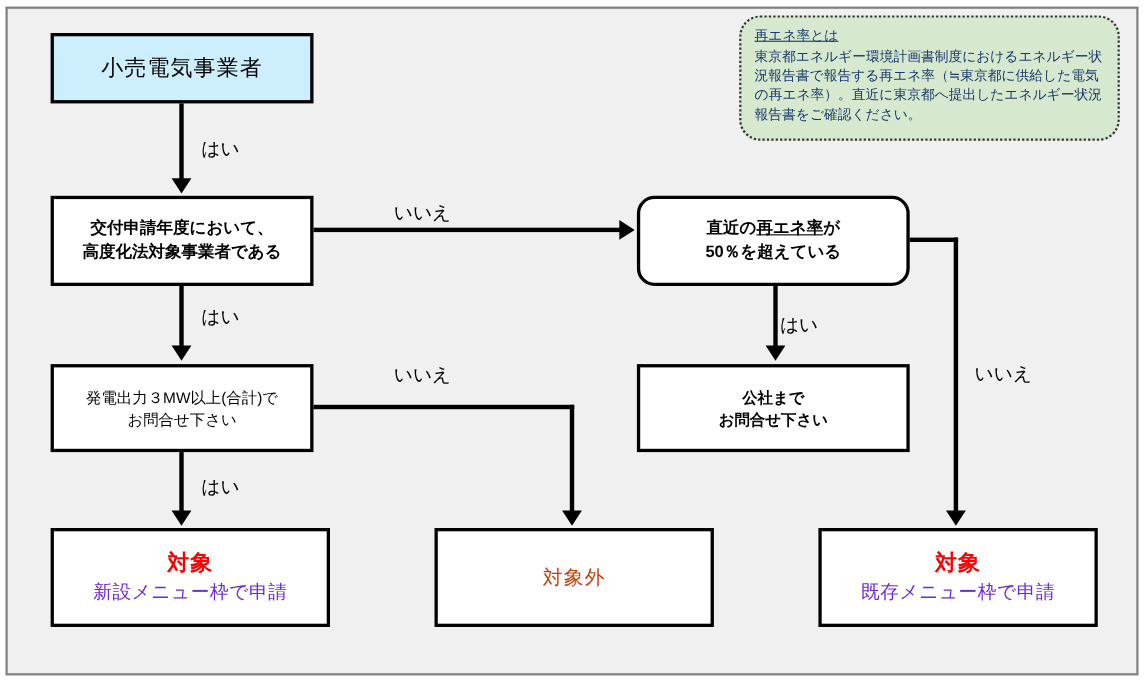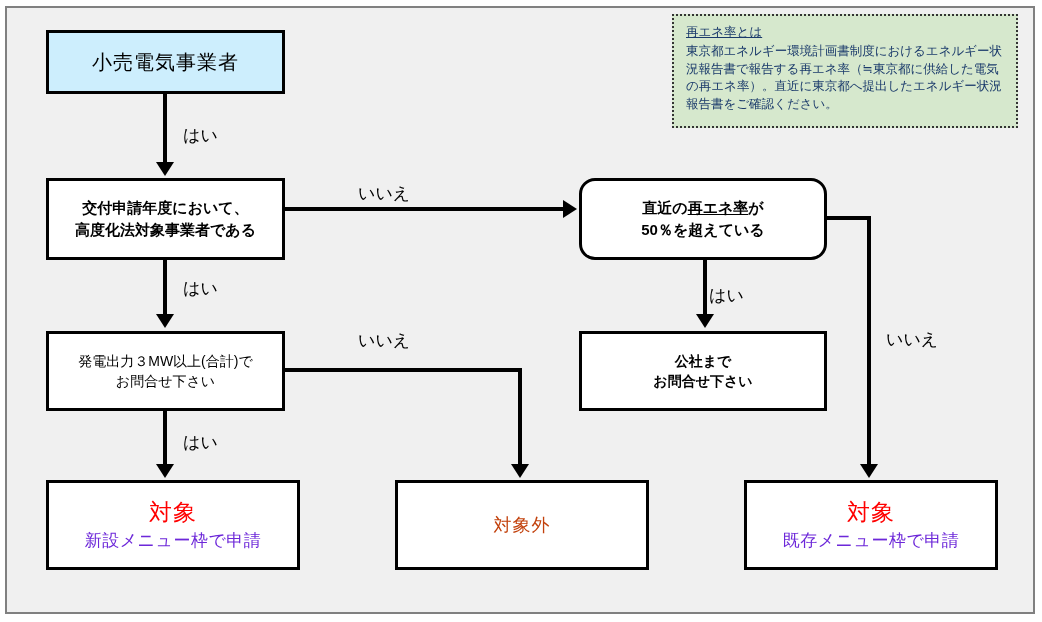--- a/index.html
+++ b/index.html
@@ -43,36 +43,36 @@
     line-height: 1.45;
     color: #000000;
   }
   .node.blue-fill { background: #cdeefd; }
   .node .line { display: block; white-space: nowrap; }
   .t-start   { font-size: 20px; font-weight: 400; letter-spacing: 1px; }
   .t-bold    { font-size: 15px; font-weight: 700; }
   .t-normal  { font-size: 14px; font-weight: 400; }
   .t-plain   { font-size: 14px; font-weight: 700; }
   .t-result-main {
-    font-size: 23px; font-weight: 400; color: #ff0000; letter-spacing: 1px;
+    font-size: 20px; font-weight: 700; color: #ff0000; letter-spacing: 1px;
   }
   .t-result-sub {
     font-size: 17px; font-weight: 400; color: #6d28d9; letter-spacing: 0.5px;
   }
   .t-result-blue {
     font-size: 18px; font-weight: 400; color: #c2410c; letter-spacing: 1px;
   }
   .underline-seg { text-decoration: underline; }
   
   .note {
     position: absolute;
     box-sizing: border-box;
     background: #d6e8cd;
     border: 2px dotted #333333;
-    border-radius: 0;
+    border-radius: 19px;
     padding: 8px 10px 8px 12px;
     color: #1a3a6b;
     font-size: 12.5px;
     line-height: 1.42;
   }
   .note .note-title {
     text-decoration: underline;
     display: block;
     margin-bottom: 1px;
   }

